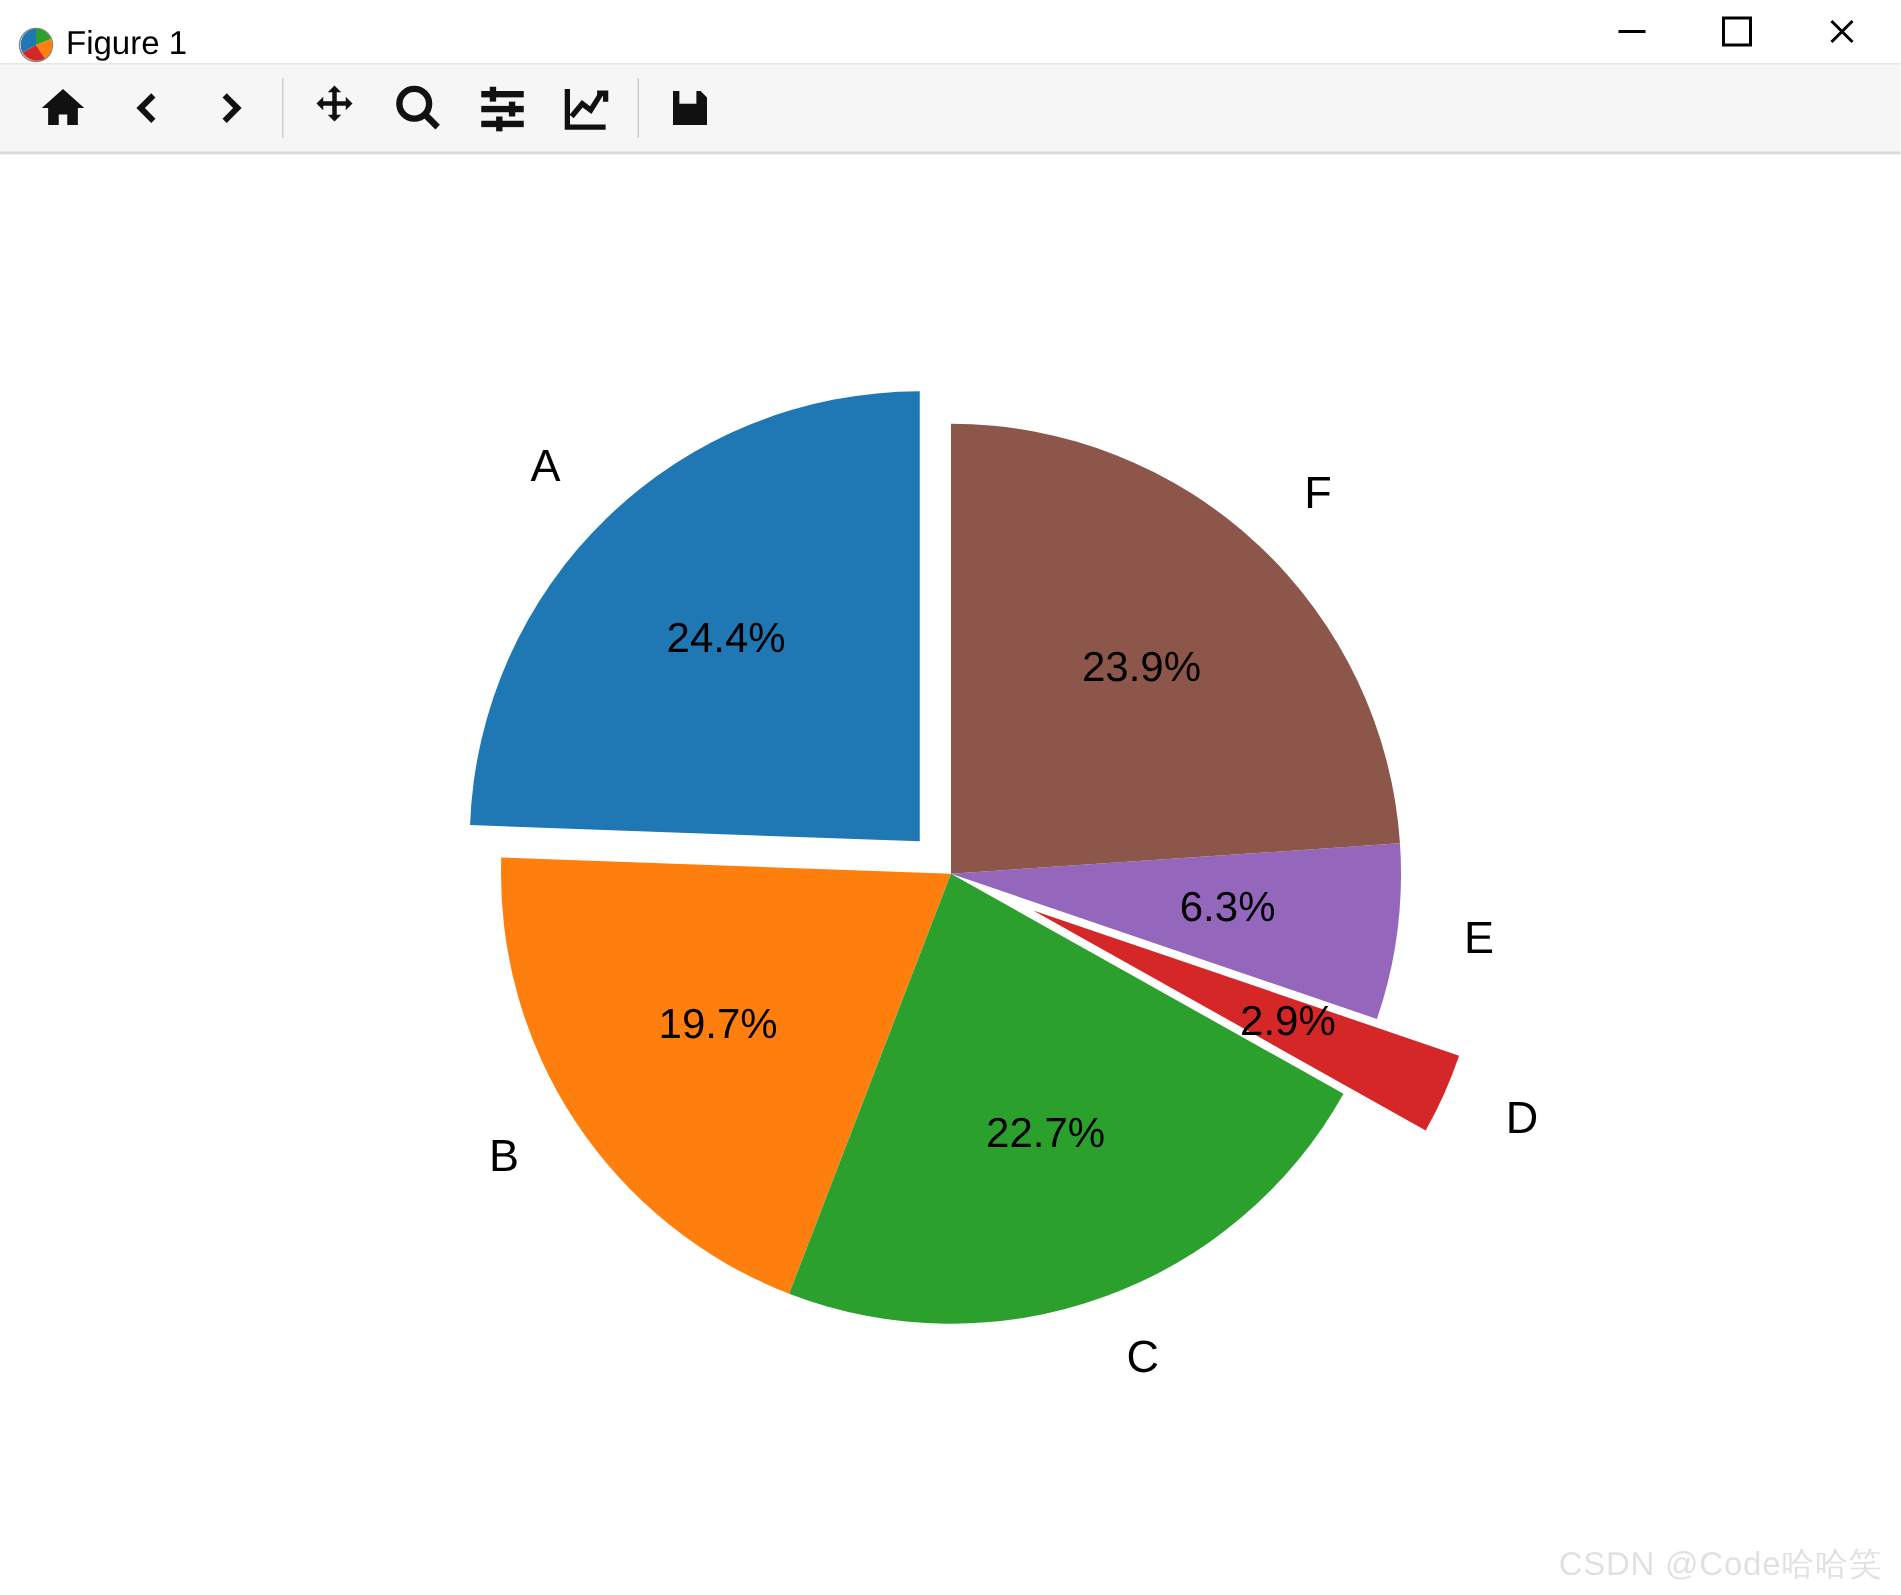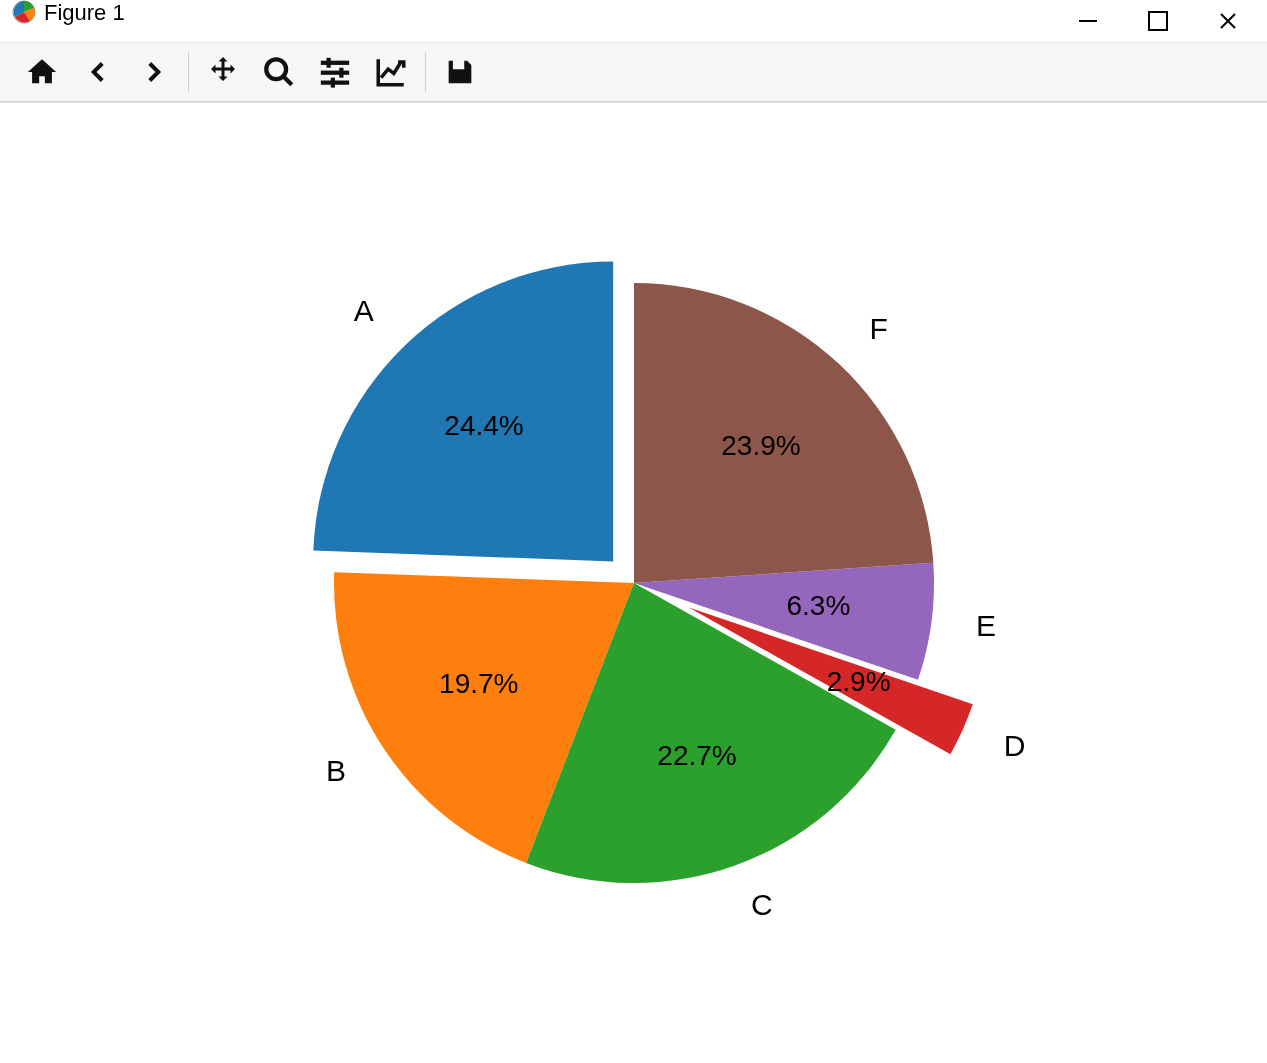--- a/index.html
+++ b/index.html
@@ -9,21 +9,21 @@
     height: 1063px;
     font-family: "Segoe UI", Arial, sans-serif;
     background: #ffffff;
     overflow: hidden;
     position: relative;
   }
   
   .titlebar {
     height: 42px;
     display: flex;
-    align-items: flex-start;
+    align-items: flex-end;
     padding: 0 4px;
     background: #ffffff;
   }
   .titlebar .app-icon {
     width: 24px;
     height: 24px;
     margin: 0 8px 0 8px;
   }
   .titlebar .title {
     font-size: 22px;
@@ -227,13 +227,14 @@
         <text x="224.63768648455388" y="100.26918674681306" text-anchor="middle" dominant-baseline="middle" font-size="28" fill="#000">2.9%</text>
         <text x="369.8303375050582" y="165.07731964414347" text-anchor="start" dominant-baseline="middle" font-size="30" fill="#000">D</text>
         <path d="M 0 0 L 283.9460969204557 96.82259056459486 A 300 300 0 0 0 299.31455675887844 -20.26810578806343 Z" fill="#9467bd"></path>
         <text x="184.41827340911354" y="24.205380244925763" text-anchor="middle" dominant-baseline="middle" font-size="28" fill="#000">6.3%</text>
         <text x="342.0661522910977" y="44.8970762607494" text-anchor="start" dominant-baseline="middle" font-size="30" fill="#000">E</text>
         <path d="M 0 0 L 299.31455675887844 -20.26810578806343 A 300 300 0 0 0 3.5830203584608903e-13 -300 Z" fill="#8c564b"></path>
         <text x="127.00134259235334" y="-135.89208578772974" text-anchor="middle" dominant-baseline="middle" font-size="28" fill="#000">23.9%</text>
         <text x="235.56700642130053" y="-252.05790105788583" text-anchor="start" dominant-baseline="middle" font-size="30" fill="#000">F</text>
       </svg>
   </div>
+  <div class="watermark">CSDN @Code哈哈笑</div>
 </div>
 
 </body></html>

